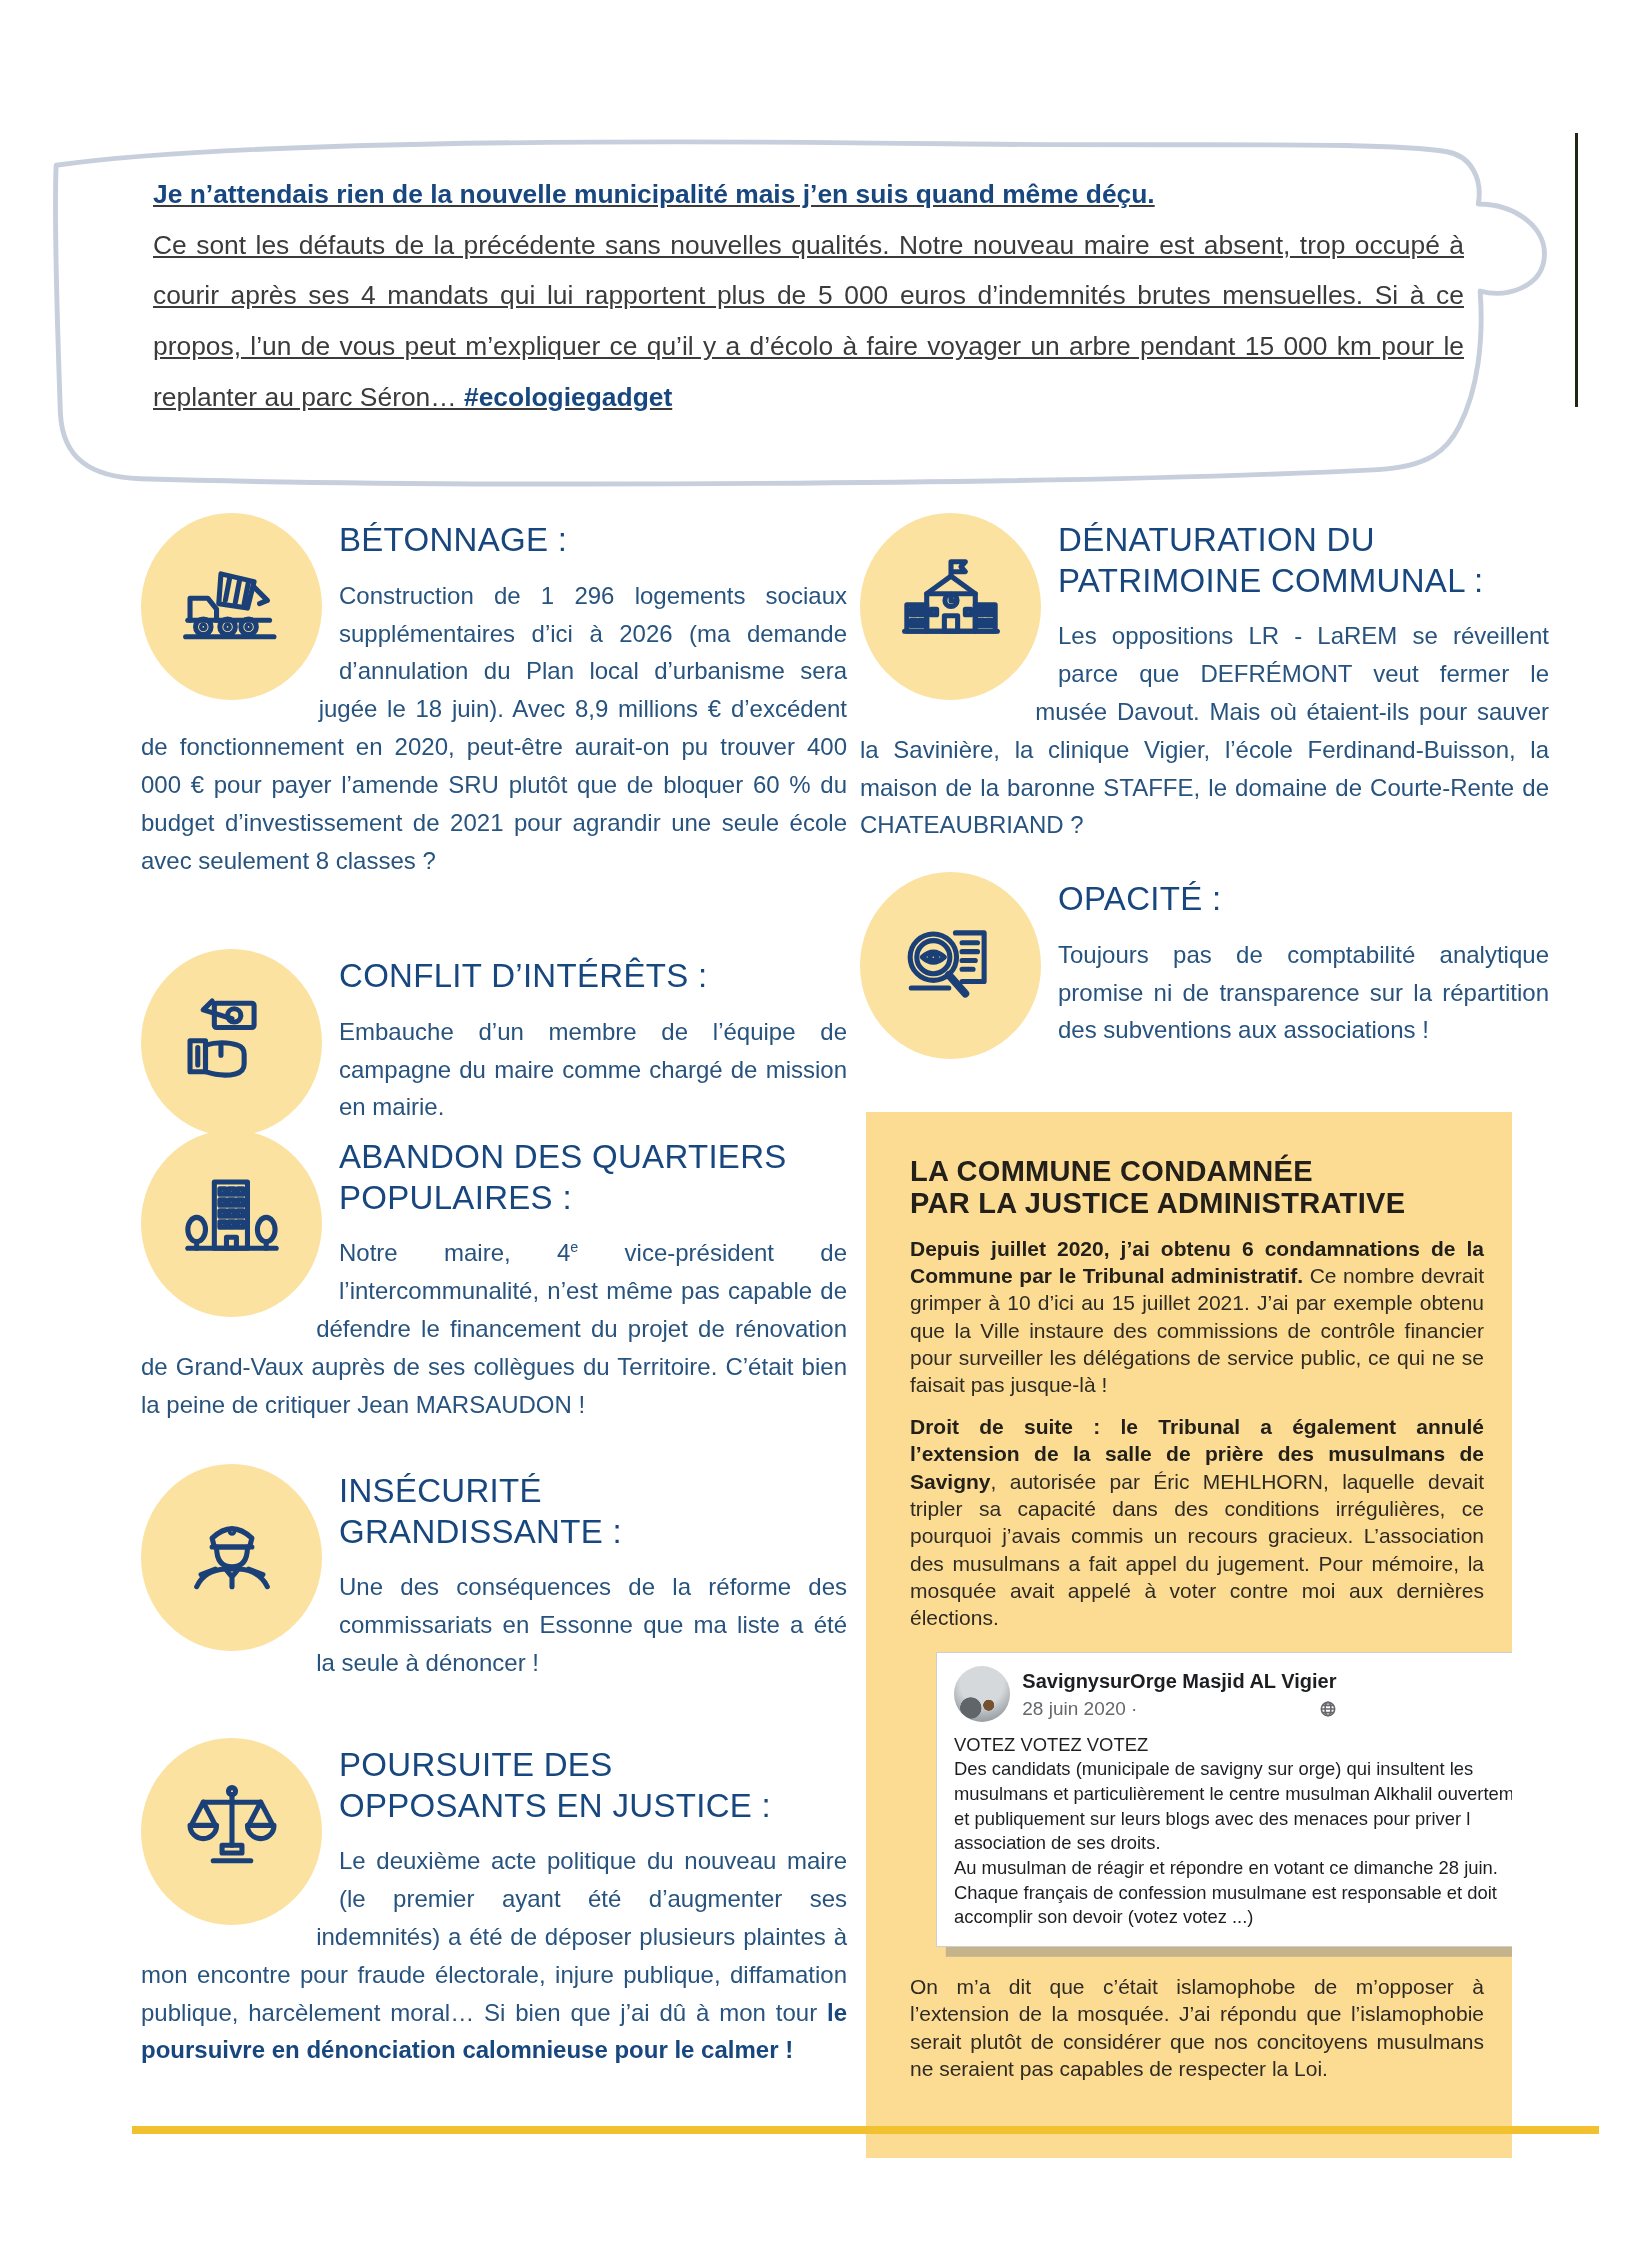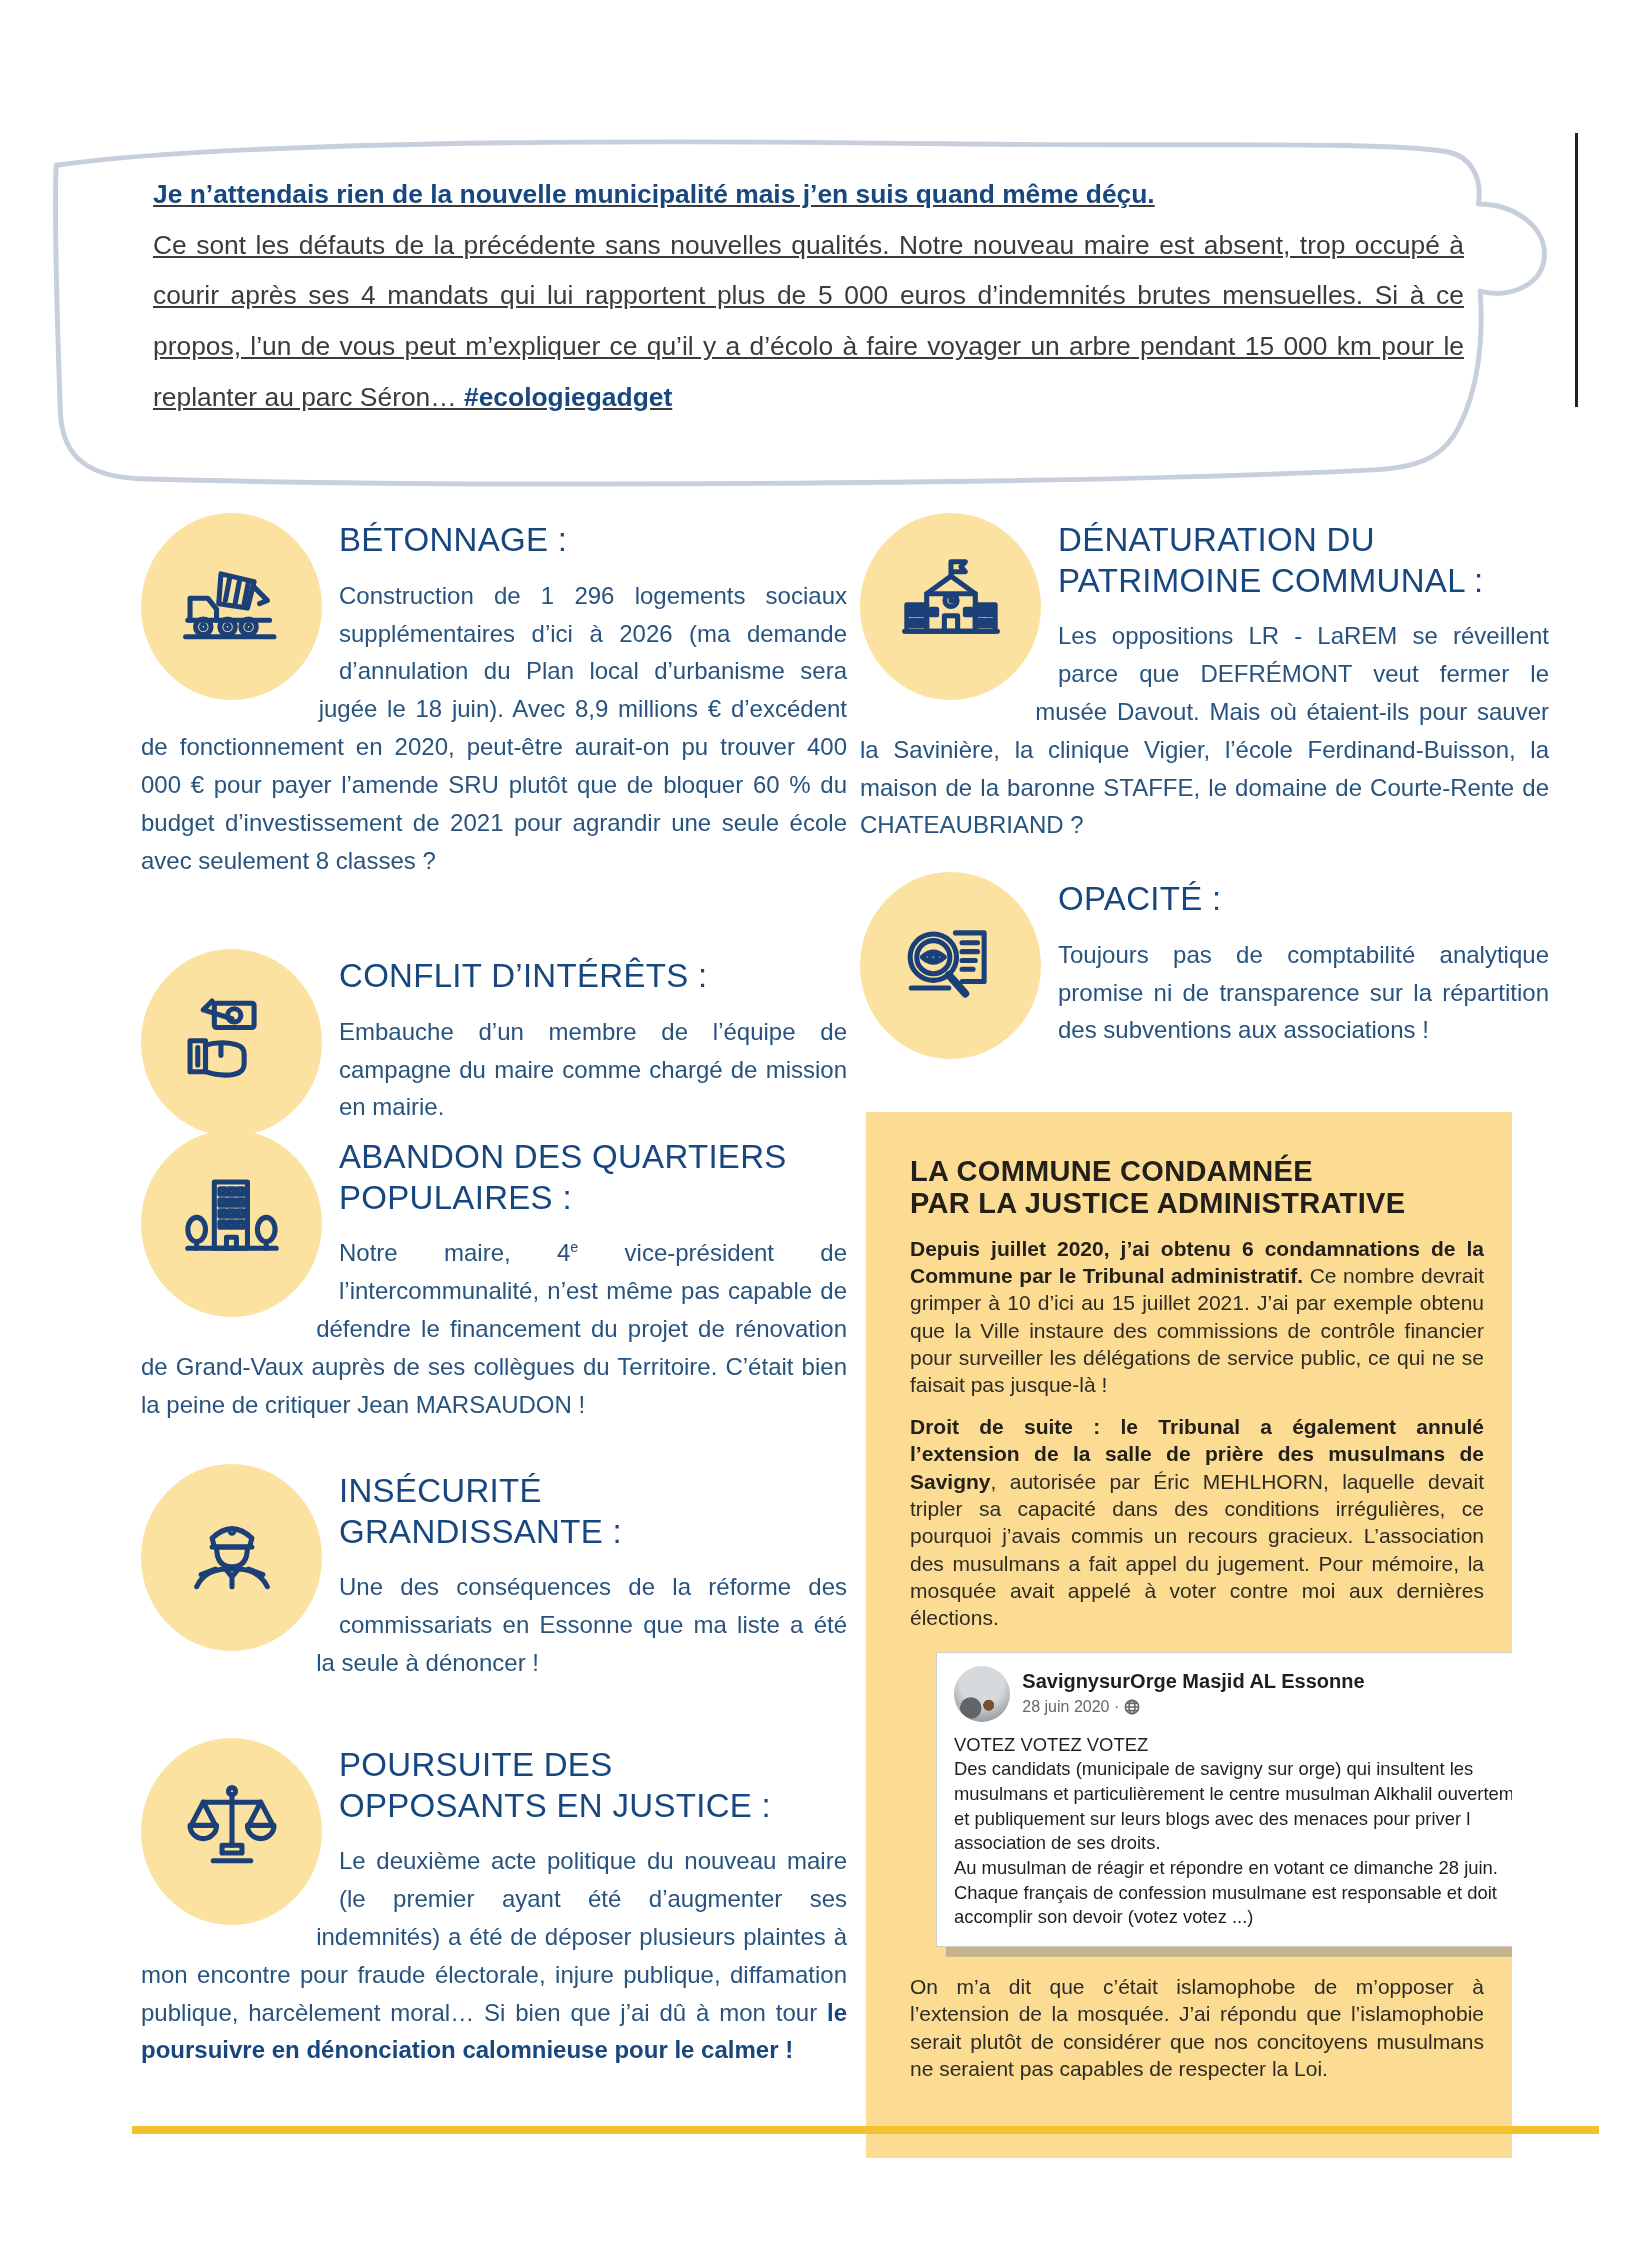--- a/index.html
+++ b/index.html
@@ -79,21 +79,21 @@
   }
   .fb-head{display:flex;align-items:flex-start;}
   .fb-avatar{
     width:56px;height:56px;border-radius:50%;flex:0 0 56px;margin-right:12.3px;
     background:
       radial-gradient(circle at 30% 75%, #5f6569 0 18%, transparent 19%),
       radial-gradient(circle at 62% 70%, #74522f 0 10%, transparent 11%),
       radial-gradient(circle at 50% 30%, #d6d9dc 0 45%, #a9aeb3 70%, #7d8288 100%);
   }
   .fb-name{font-size:20px;font-weight:700;line-height:1.25;padding-top:3.7px;}
-  .fb-date{font-size:16px;color:#65676b;display:flex;align-items:center;gap:4.9px;margin-top:3.7px;}
+  .fb-date{font-size:19px;color:#65676b;display:flex;align-items:center;gap:4.9px;margin-top:3.7px;justify-content:space-between;}
   .fb-body{margin-top:11px;font-size:18.4px;line-height:1.34;}
   .fb-body p{margin:0;font-size:18.4px;line-height:1.34;text-align:left;color:#1c1e21;}
 
   
   .gold-rule{left:132px;top:2126px;width:1467px;height:8px;background:#f1c12f;}
   .scan-line{left:1575px;top:133px;width:2.5px;height:274px;background:#1f2712;}
 
   .icon-svg{stroke:#1b4077;fill:none;stroke-width:4.6;stroke-linecap:round;stroke-linejoin:round;}
   .globe-svg{stroke:#65676b;fill:none;stroke-width:2.4;}
 </style>
@@ -287,21 +287,21 @@
     <span>PAR LA JUSTICE ADMINISTRATIVE</span>
   </h3>
   <p class="p1"><span class="jb-bold">Depuis juillet 2020, j’ai obtenu 6 condamnations de la Commune par le Tribunal administratif.</span><span> Ce nombre devrait grimper à 10 d’ici au 15 juillet 2021. J’ai par exemple obtenu que la Ville instaure des commissions de contrôle financier pour surveiller les délégations de service public, ce qui ne se faisait pas jusque-là !</span></p>
   <p class="p2"><span class="jb-bold">Droit de suite : le Tribunal a également annulé l’extension de la salle de prière des musulmans de Savigny</span><span>, autorisée par Éric MEHLHORN, laquelle devait tripler sa capacité dans des conditions irrégulières, ce pourquoi j’avais commis un recours gracieux. L’association des musulmans a fait appel du jugement. Pour mémoire, la mosquée avait appelé à voter contre moi aux dernières élections.</span></p>
 
   <div class="fb-card">
 
     <div class="fb-head">
       <div class="fb-avatar"></div>
       <div>
-        <div class="fb-name">SavignysurOrge Masjid AL Essonne</div>
+        <div class="fb-name">SavignysurOrge Masjid AL Vigier</div>
         <div class="fb-date">
           <span>28 juin 2020 ·</span>
           <svg class="globe-svg" width="16" height="16" viewBox="0 0 24 24">
             <circle cx="12" cy="12" r="10"></circle>
             <ellipse cx="12" cy="12" rx="4.5" ry="10"></ellipse>
             <path d="M2 12 h20 M3.5 6.5 h17 M3.5 17.5 h17"></path>
           </svg>
         </div>
       </div>
     </div>

